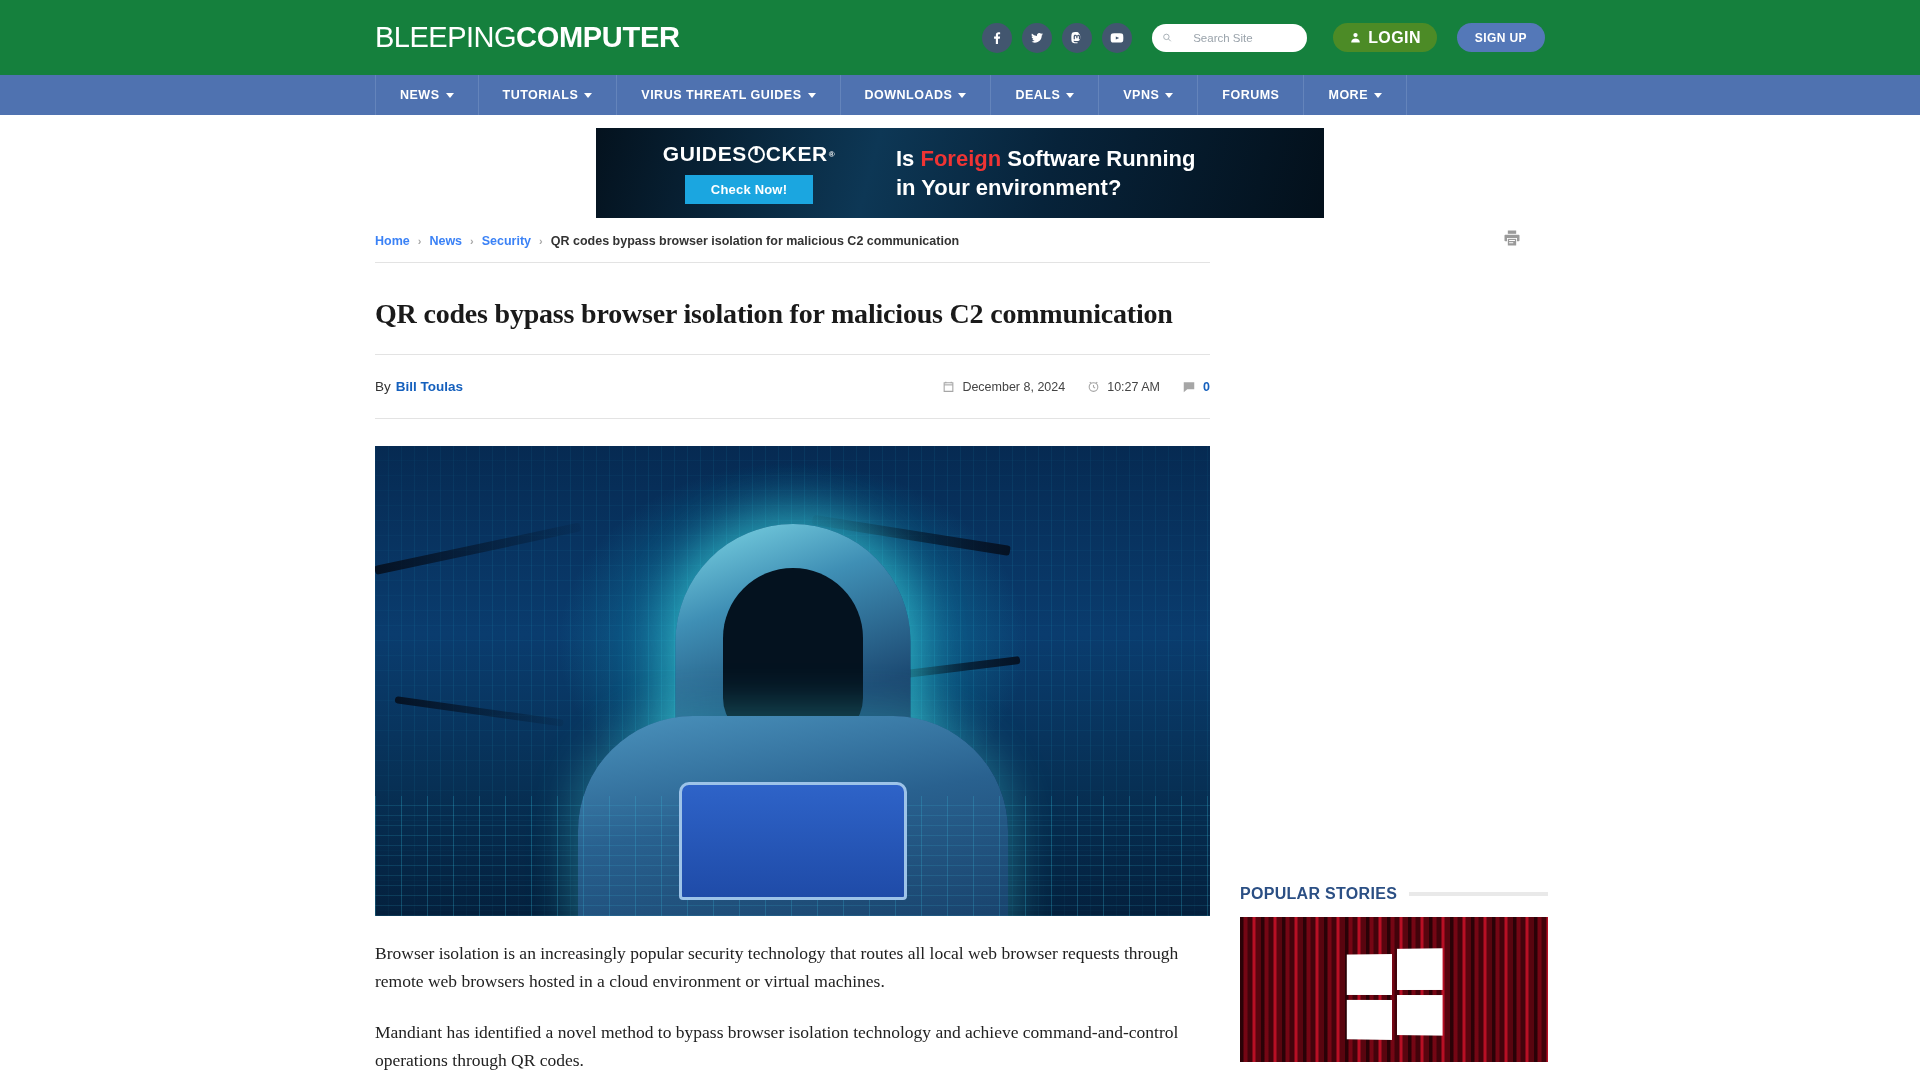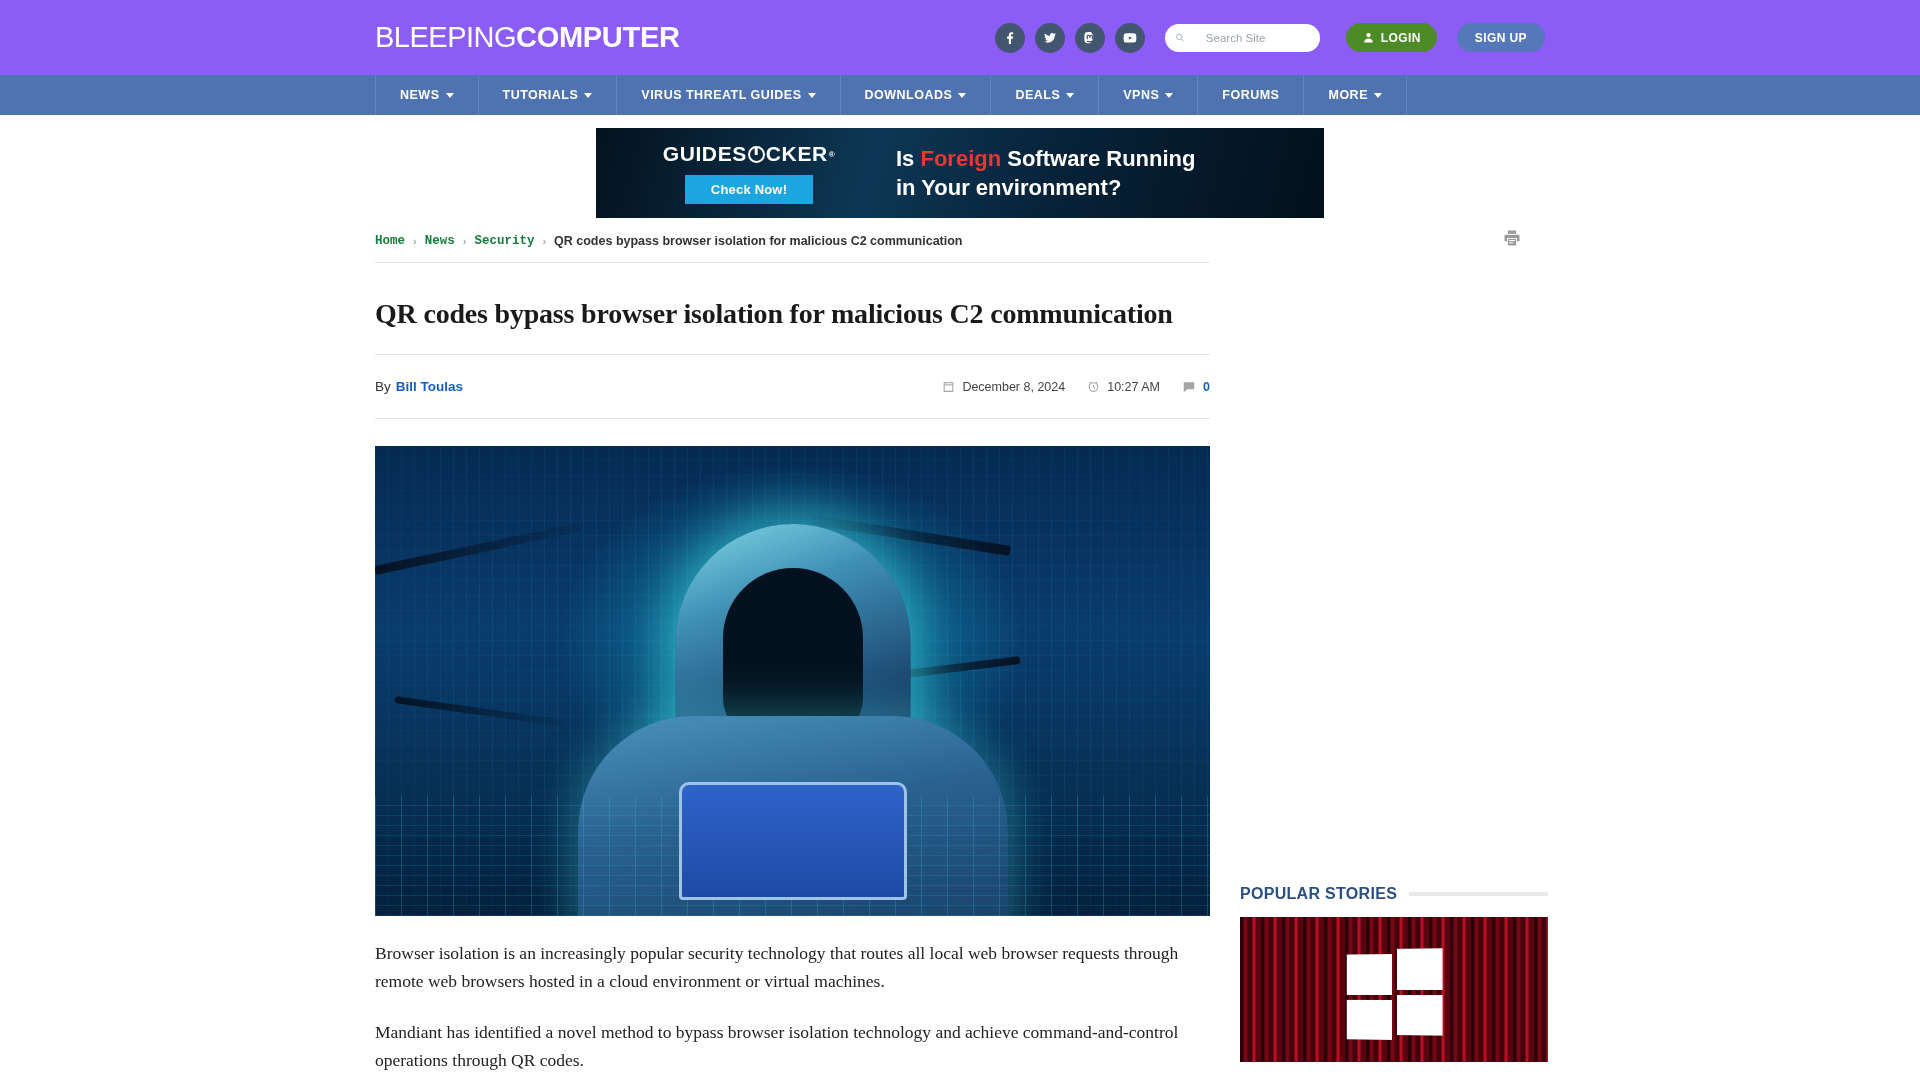--- a/index.html
+++ b/index.html
@@ -7,21 +7,21 @@
   html, body {
     width: 1920px; height: 1080px;
     overflow: hidden;
     background: #ffffff;
     font-family: "Liberation Sans", sans-serif;
   }
 
   
   .top-header {
     height: 75px;
-    background: #8b5cf6;
+    background: #15803d;
     display: flex;
     align-items: center;
     position: relative;
   }
   .header-inner {
     width: 1170px;
     margin: 0 auto;
     display: flex;
     align-items: center;
     height: 100%;
@@ -73,21 +73,21 @@
     width: 100%;
     background: transparent;
   }
   .search-box input::placeholder { color: #9aa3ab; }
 
   .btn-login {
     height: 29px;
     background: #4c8b26;
     border-radius: 15px;
     color: #fff;
-    font-size: 12px;
+    font-size: 16px;
     font-weight: 700;
     letter-spacing: 0.4px;
     display: flex; align-items: center; gap: 6px;
     padding: 12px 16px;
     margin-left: 16px;
     cursor: pointer;
     border: none;
   }
   .btn-login svg { fill: #fff; }
   .btn-signup {
@@ -222,21 +222,21 @@
     border-bottom: 1px solid #e3e3e3;
     position: relative;
   }
   .breadcrumb {
     display: flex; align-items: center;
     font-size: 12.5px;
     gap: 8px;
     font-family: "Liberation Sans Narrow", "Liberation Sans", sans-serif;
     font-weight: 600;
   }
-  .breadcrumb a { color: #15803d; text-decoration: none; cursor: pointer; font-family: Liberation Mono, monospace; }
+  .breadcrumb a { color: #3b82f6; text-decoration: none; cursor: pointer; }
   .breadcrumb .sep { color: #a8a8a8; font-size: 11px; }
   .breadcrumb .current { color: #333; font-weight: 600; }
 
   .print-icon {
     position: absolute;
     right: -312px;
     top: 9px;
     cursor: pointer;
   }
 

